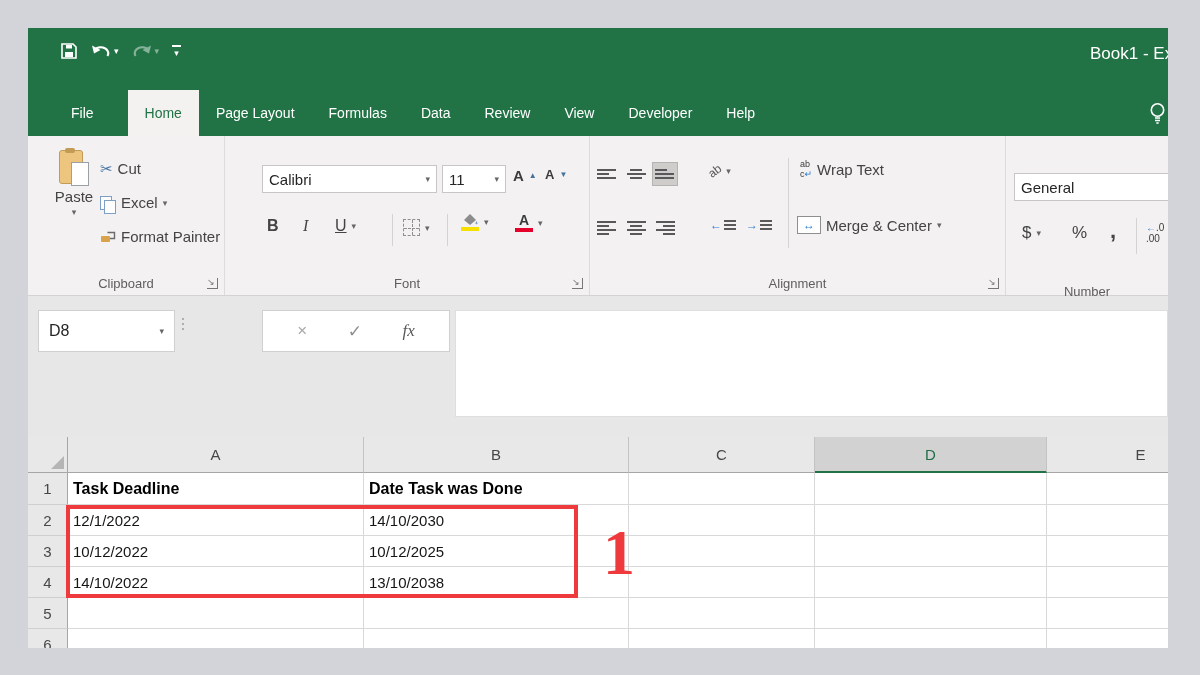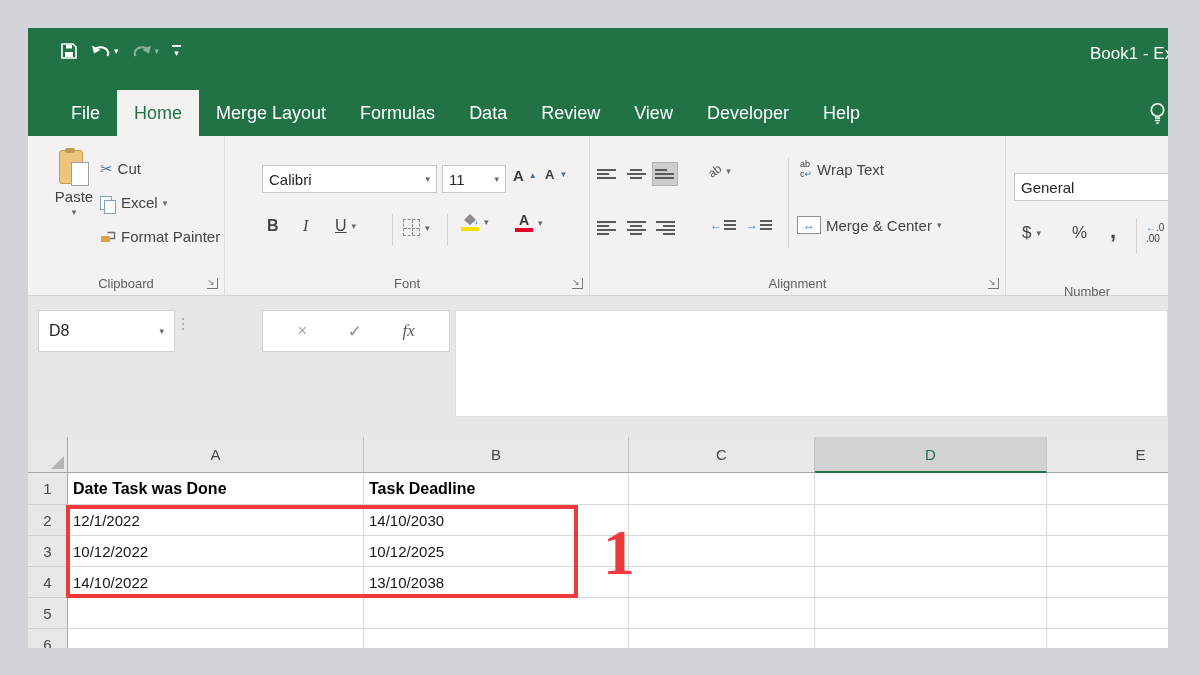--- a/index.html
+++ b/index.html
@@ -11,22 +11,22 @@
   .qat{position:absolute;left:32px;top:14px;display:flex;align-items:center;gap:13px;color:#fff;}
   .qat .btn{display:flex;align-items:center;gap:3px;cursor:default;}
   .caret{font-size:9px;line-height:1;color:#fff;}
   .dim{opacity:.45;}
   .custom-qat{display:flex;flex-direction:column;align-items:center;}
   .custom-qat i{display:block;width:9px;height:2px;background:#fff;margin-bottom:2px;}
   .wintitle{position:absolute;top:16px;right:0;width:78px;height:22px;overflow:hidden;white-space:nowrap;color:#fff;font-size:17px;}
 
   
   .tabs{position:absolute;left:0;top:62px;width:100%;height:46px;background:#217346;display:flex;align-items:stretch;padding-left:26px;box-sizing:border-box;}
-  .tab{display:flex;align-items:center;padding:0 17px;color:#fff;font-size:18px;cursor:default;}
-  .tab.active{background:#f4f2f1;color:#217346;}
+  .tab{display:flex;align-items:center;padding:0 17px;color:#fff;font-size:14px;cursor:default;}
+  .tab.active{background:#f4f2f1;color:#217346;margin-left:17px;}
   .tellme{position:absolute;right:2px;top:12px;}
 
   
   .ribbon{position:absolute;left:0;top:108px;width:100%;height:160px;background:#f3f1f1;border-bottom:1px solid #d5d3d1;box-sizing:border-box;color:#444;}
   .rgroup{position:absolute;top:0;height:159px;border-right:1px solid #dedcda;box-sizing:border-box;}
   .grp-label{position:absolute;bottom:4px;left:0;right:0;text-align:center;font-size:13px;color:#605e5c;}
   .launch{position:absolute;bottom:6px;right:6px;width:10px;height:10px;border-right:1px solid #767676;border-bottom:1px solid #767676;font-size:9px;line-height:8px;color:#767676;}
   .rbtn{position:absolute;display:flex;align-items:center;gap:5px;font-size:15px;white-space:nowrap;cursor:default;}
   .combo{position:absolute;background:#fff;border:1px solid #c9c7c5;display:flex;align-items:center;font-size:15px;box-sizing:border-box;padding:0 6px;justify-content:space-between;color:#262626;}
   .gcaret{font-size:9px;color:#666;}
@@ -129,21 +129,21 @@
             <i></i>
             <span class="caret">▾</span>
           </span>
       </div>
       <div class="wintitle">Book1 - Excel</div>
     </div>
 
     <div class="tabs">
       <span class="tab">File</span>
       <span class="tab active">Home</span>
-      <span class="tab">Merge Layout</span>
+      <span class="tab">Page Layout</span>
       <span class="tab">Formulas</span>
       <span class="tab">Data</span>
       <span class="tab">Review</span>
       <span class="tab">View</span>
       <span class="tab">Developer</span>
       <span class="tab">Help</span>
       <span class="tellme">
         <svg width="17" height="23" viewBox="0 0 17 23">
             <circle cx="8.5" cy="8" r="6.2" fill="none" stroke="#fff" stroke-width="1.6"></circle>
             <path d="M6 16 h5 M6 18.5 h5 M7.3 21 h2.4" stroke="#fff" stroke-width="1.4" fill="none"></path>
@@ -363,22 +363,22 @@
       <div class="ghead corner">
           <i class="tri"></i>
         </div>
       <div class="ghead">A</div>
       <div class="ghead">B</div>
       <div class="ghead">C</div>
       <div class="ghead sel">D</div>
       <div class="ghead">E</div>
 
       <div class="rhead">1</div>
+      <div class="cell hdr">Task Deadline</div>
       <div class="cell hdr">Date Task was Done</div>
-      <div class="cell hdr">Task Deadline</div>
       <div class="cell"></div>
       <div class="cell"></div>
       <div class="cell"></div>
 
       <div class="rhead">2</div>
       <div class="cell">12/1/2022</div>
       <div class="cell">14/10/2030</div>
       <div class="cell"></div>
       <div class="cell"></div>
       <div class="cell"></div>

